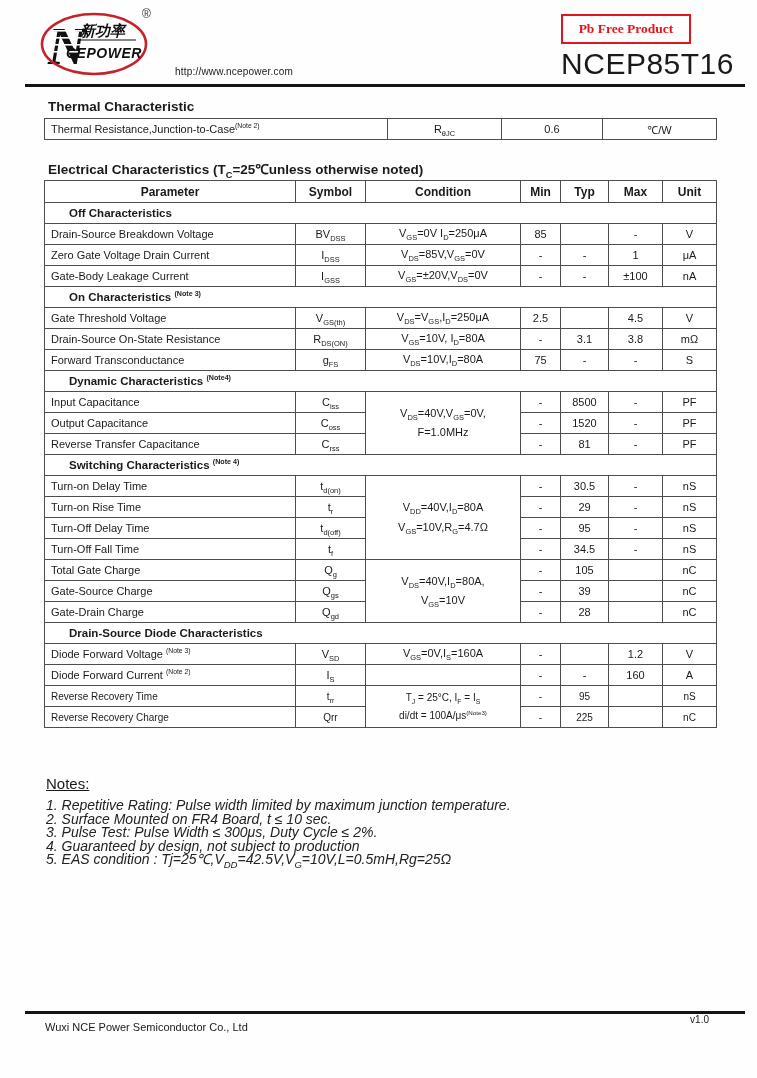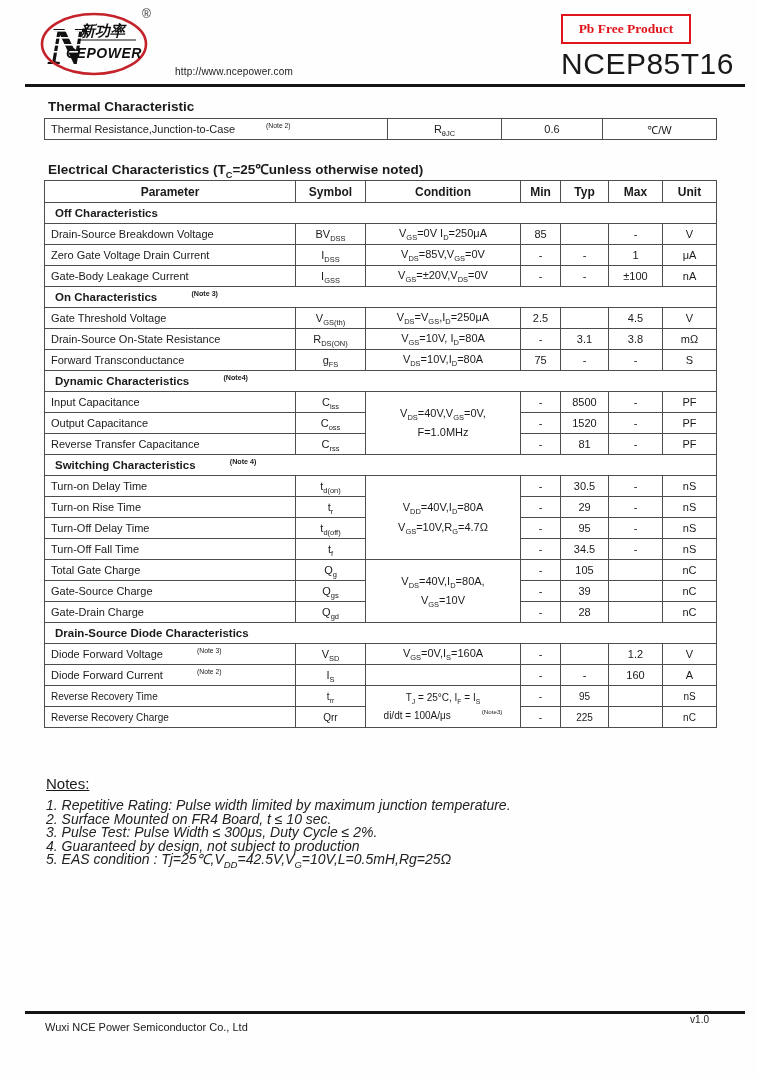--- a/index.html
+++ b/index.html
@@ -20,27 +20,27 @@
   .sec-title{position:absolute;left:48px;font-size:13.5px;font-weight:bold;}
   .t-thermal{top:99px;}
   .t-elec{top:160px;}
 
   
   table.tbl{position:absolute;left:44px;border-collapse:collapse;table-layout:fixed;width:672px;background:#fff;}
   .tbl td,.tbl th{border:1px solid var(--line,#4d4d4d);font-size:11px;height:20px;padding:0 3px;
                   text-align:center;vertical-align:middle;color:var(--ink,#1a1a1a);overflow:hidden;}
   .tbl th{font-weight:bold;font-size:12px;height:21px;}
   .tbl td.param{text-align:left;padding-left:6px;}
-  .tbl td.section{text-align:left;padding-left:10px;font-weight:bold;font-size:11.5px;}
+  .tbl td.section{text-align:left;padding-left:24px;font-weight:bold;font-size:11.5px;}
   .tbl td.cond{line-height:1.75;}
   .tbl tr.small td{font-size:10px;}
   .thermal{top:118px;}
   .elec{top:180px;}
   sub{font-size:68%;line-height:0;}
-  sup{font-size:62%;line-height:0;margin-left:31px;}
+  sup{font-size:62%;line-height:0;}
 
   
   .notes{position:absolute;left:46px;top:775px;}
   .notes-title{font-size:15px;margin-bottom:7px;text-decoration:underline;}
   .note-line{font-size:14px;line-height:13.5px;color:#222;font-style:italic;}
 
   
   .footer-company{position:absolute;left:45px;top:1021px;font-size:11px;}
   .footer-page{position:absolute;left:0;width:680px;text-align:center;top:1019px;font-size:13.5px;font-weight:bold;}
   .footer-version{position:absolute;right:48px;top:1014px;font-size:10px;}

